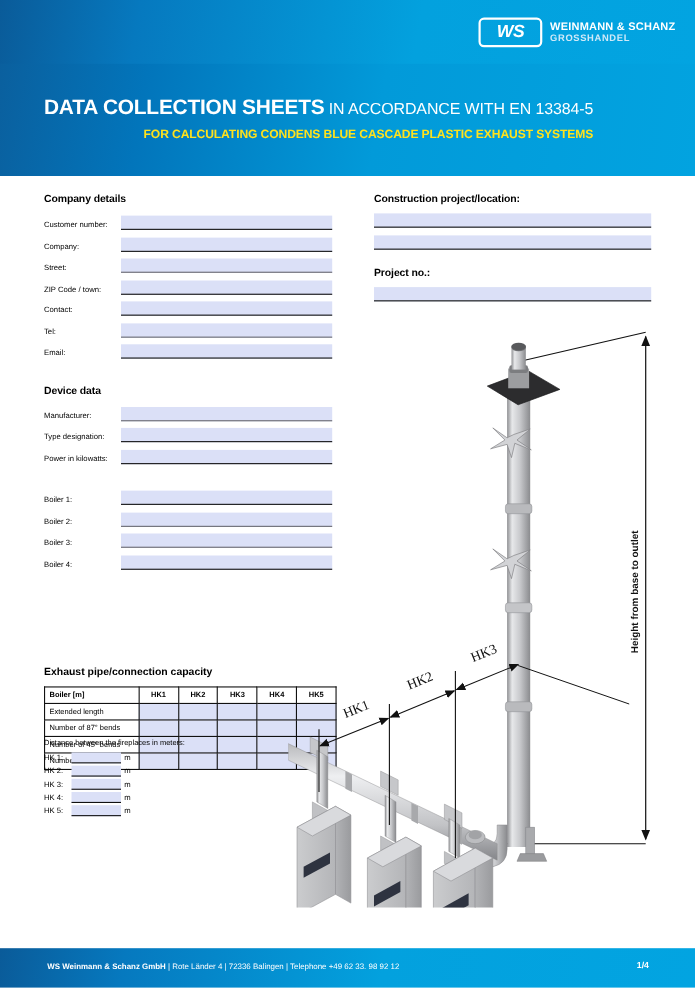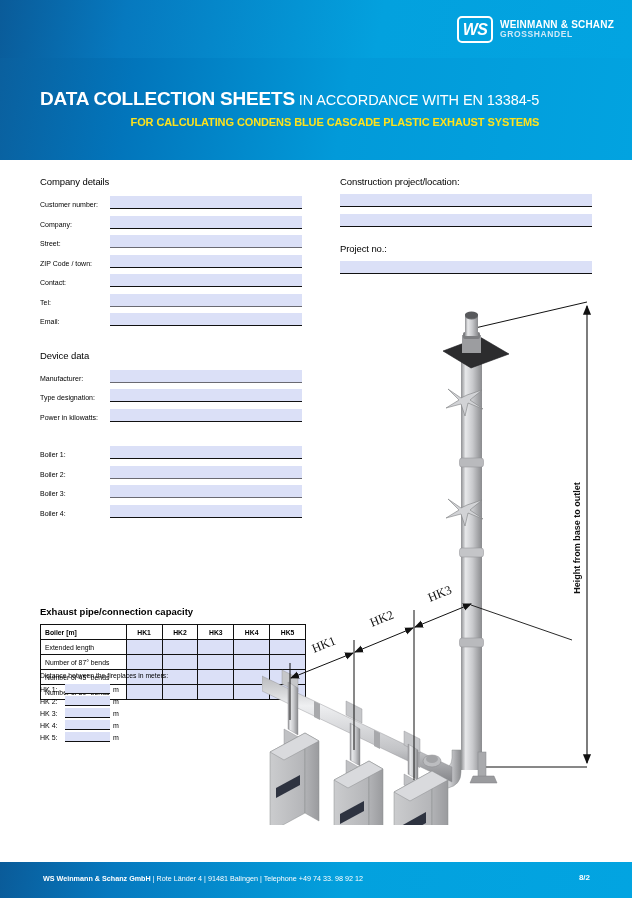--- a/index.html
+++ b/index.html
@@ -18,21 +18,21 @@
   }
   .header-top {
     position: absolute; left: 0; top: 0; width: 632px; height: 58px;
     background: linear-gradient(100deg, #0a5b99 0%, #0679bf 20%, #03a1de 60%, #02a4e1 100%);
   }
   .logo-ws {
     position: absolute; right: 18px; top: 16px;
     display: flex; align-items: center; gap: 7px;
   }
   .ws-mark {
-    width: 36px; height: 27px; border: 2px solid #ffffff; border-radius: 5px;
+    width: 58px; height: 27px; border: 2px solid #ffffff; border-radius: 5px;
     display: flex; align-items: center; justify-content: center;
     font-weight: bold; font-size: 16px; color: #ffffff;
     letter-spacing: -0.5px; font-style: italic;
   }
   .ws-text { line-height: 1.05; }
   .ws-name {
     color: #ffffff; font-size: 10px; font-weight: bold;
     letter-spacing: 0.2px; white-space: nowrap;
   }
   .ws-sub {
@@ -52,21 +52,21 @@
   }
   .title-line2 {
     color: #ffe21c; font-size: 11px; font-weight: bold;
     letter-spacing: -0.1px; margin-top: 6px; white-space: nowrap; text-align: right;
   }
 
   
   .content { position: absolute; left: 0; top: 160px; width: 632px; height: 695px; }
 
   .sec-title {
-    font-size: 9.5px; font-weight: normal; color: #000;
+    font-size: 9.5px; font-weight: bold; color: #000;
     letter-spacing: -0.1px;
   }
   .fld-label {
     font-size: 7px; color: #000; white-space: nowrap;
   }
   .fld-box {
     background: #dbe0f7; border-bottom: 1.6px solid #111; height: 13px;
   }
   .fld-box.thin { border-bottom: 1.1px solid #6a6a72; }
 
@@ -440,18 +440,18 @@
 
         <line x1="209" y1="324" x2="236" y2="398" stroke="#111" stroke-width="0.9" opacity="0"></line>
         <line x1="209" y1="325" x2="310" y2="360" stroke="#111" stroke-width="0.9"></line>
       </svg>
     </div>
 
   </div>
 
   <div class="footer">
     <div class="footer-text">
-      <span>WS Weinmann &amp; Schanz GmbH</span><span class="addr"> | Rote Länder 4 | 91481 Balingen | Telephone +49 74 33. 98 92 12</span>
-    </div>
-    <div class="footer-page">8/2</div>
+      <span>WS Weinmann &amp; Schanz GmbH</span><span class="addr"> | Rote Länder 4 | 72336 Balingen | Telephone +49 62 33. 98 92 12</span>
+    </div>
+    <div class="footer-page">1/4</div>
   </div>
 
 </div>
 
 </body></html>

